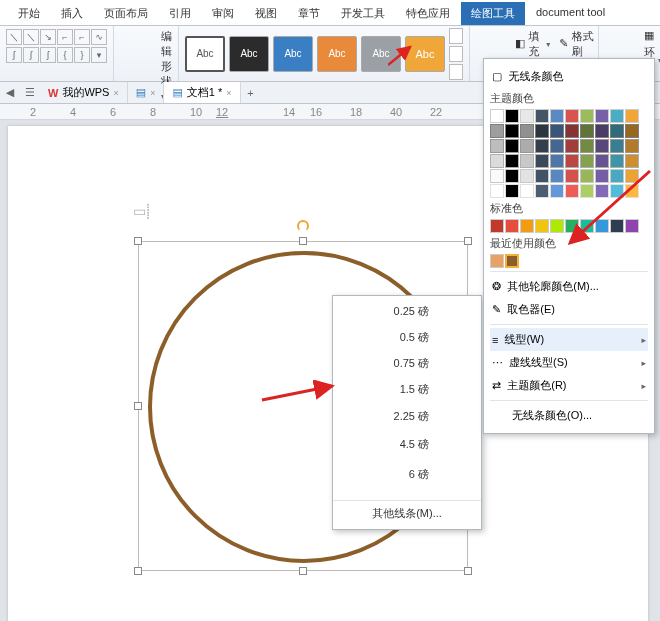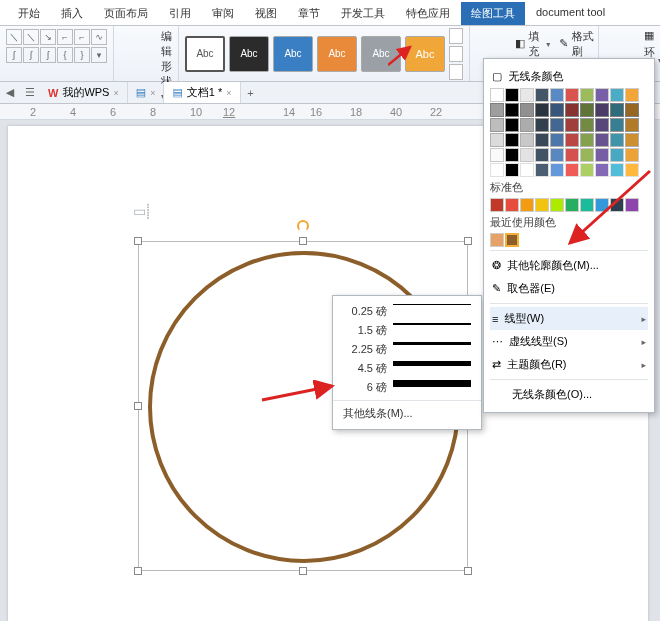--- a/index.html
+++ b/index.html
@@ -44,21 +44,21 @@
 .popup{position:absolute;background:#fff;border:1px solid #b0b8c0;box-shadow:2px 2px 6px rgba(0,0,0,.25);}
 .color-pop{left:483px;top:58px;width:172px;padding:6px;}
 .cp-title{color:#444;margin:3px 0;}
 .cp-row{display:flex;gap:1px;margin-bottom:1px;}
 .sw{width:14px;height:14px;border:1px solid #ccc;}
 .cp-item{padding:4px 2px;display:flex;align-items:center;gap:6px;cursor:pointer;}
 .cp-item.hi{background:#e6effa;}
 .cp-arrow{margin-left:auto;font-size:9px;color:#666;}
 .cp-sep{height:1px;background:#e0e4e8;margin:3px 0;}
 .weight-pop{left:332px;top:175px;width:150px;padding:6px 0;}
-.wp-row{display:flex;gap:6px;padding:2px 10px;cursor:pointer;}
+.wp-row{display:flex;align-items:center;gap:6px;padding:2px 10px;cursor:pointer;flex-direction:column;}
 .wp-row.hi{background:#e6effa;}
 .wp-label{width:44px;text-align:right;color:#333;}
 .wp-line{flex:1;}
 .wp-line div{background:#000;}
 .arrow-svg{position:absolute;pointer-events:none;}
 </style>
 </head>
 <body>
 
 <div class="tabs">
@@ -158,21 +158,21 @@
   <div style="flex:1;"></div>
   <div class="dt-btn" style="width:auto;padding:0 6px;">搜索</div>
 </div>
 
 <div class="ruler">
   <span style="left:30px;">2</span>
     <span style="left:70px;">4</span>
     <span style="left:110px;">6</span>
     <span style="left:150px;">8</span>
     <span style="left:190px;">10</span>
-    <span style="left:223px;text-decoration:underline;">12</span>
+    <span style="left:216px;text-decoration:underline;">12</span>
     <span style="left:283px;">14</span>
     <span style="left:310px;">16</span>
     <span style="left:350px;">18</span>
     <span style="left:390px;">40</span>
     <span style="left:430px;">22</span>
 </div>
 
 <div class="canvas">
   <div class="page">
     <div style="position:absolute;left:125px;top:75px;color:#b0b6bc;font-size:14px;">▭⸽</div>
@@ -192,20 +192,32 @@
 
   <div class="popup weight-pop">
     <div id="weight-rows">
         <div class="wp-row">
           <div class="wp-label">0.25 磅</div>
           <div class="wp-line">
             <div style="height: 1px;"></div>
           </div>
         </div>
         <div class="wp-row">
+          <div class="wp-label">0.5 磅</div>
+          <div class="wp-line">
+            <div style="height: 1px;"></div>
+          </div>
+        </div>
+        <div class="wp-row">
+          <div class="wp-label">0.75 磅</div>
+          <div class="wp-line">
+            <div style="height: 1px;"></div>
+          </div>
+        </div>
+        <div class="wp-row">
           <div class="wp-label">1.5 磅</div>
           <div class="wp-line">
             <div style="height: 2px;"></div>
           </div>
         </div>
         <div class="wp-row">
           <div class="wp-label">2.25 磅</div>
           <div class="wp-line">
             <div style="height: 3px;"></div>
           </div>
@@ -237,20 +249,21 @@
       </defs>
     <line x1="2" y1="20" x2="72" y2="6" stroke="#d22" stroke-width="3" marker-end="url(#ah2)"></line>
   </svg>
 </div>
 
 <div class="popup color-pop">
   <div class="cp-item">
       <span>▢</span>
       <span>无线条颜色</span>
     </div>
+  <div class="cp-title">主题颜色</div>
   <div id="theme-swatches">
       <div class="cp-row">
         <div class="sw" style="background: rgb(255, 255, 255); filter: brightness(1);"></div>
         <div class="sw" style="background: rgb(0, 0, 0); filter: brightness(1);"></div>
         <div class="sw" style="background: rgb(232, 232, 232); filter: brightness(1);"></div>
         <div class="sw" style="background: rgb(68, 85, 104); filter: brightness(1);"></div>
         <div class="sw" style="background: rgb(90, 138, 198); filter: brightness(1);"></div>
         <div class="sw" style="background: rgb(217, 83, 79); filter: brightness(1);"></div>
         <div class="sw" style="background: rgb(156, 187, 91); filter: brightness(1);"></div>
         <div class="sw" style="background: rgb(119, 96, 166); filter: brightness(1);"></div>

